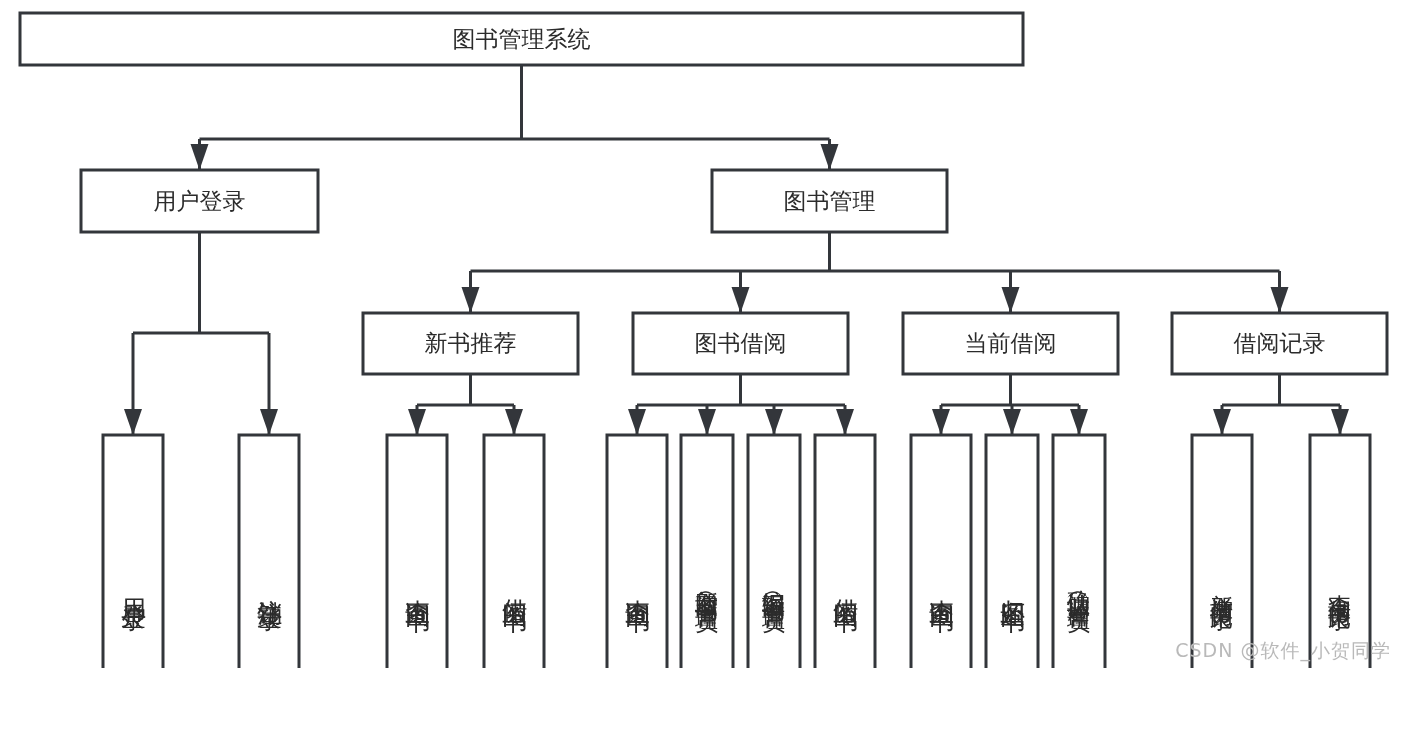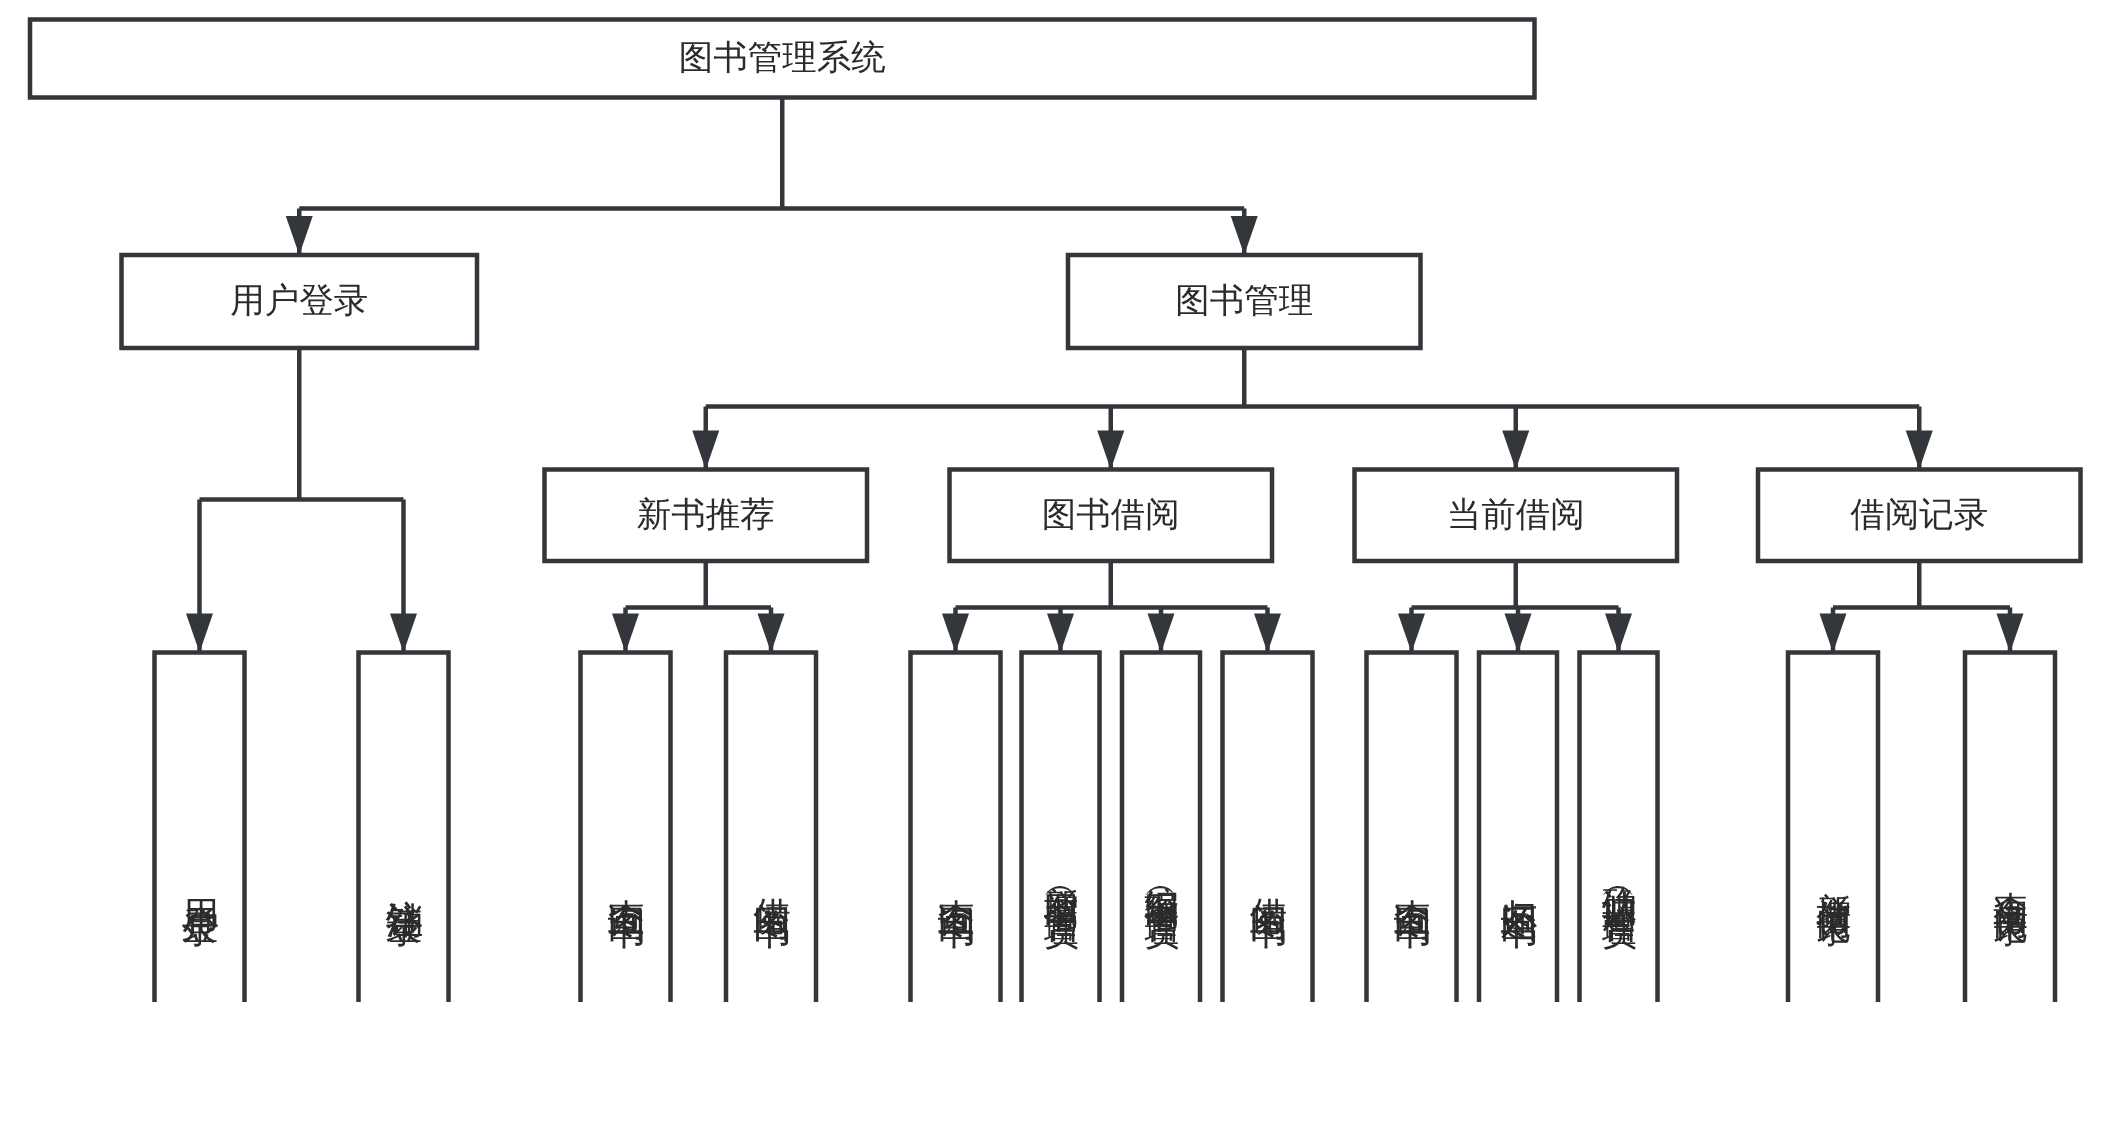--- a/index.html
+++ b/index.html
@@ -173,13 +173,14 @@
       <div class="leaf-label" style="left: 681px; top: 435px; width: 52px; height: 300px; font-size: 23px;">新增图书（管理员）</div>
       <div class="leaf-label" style="left: 748px; top: 435px; width: 52px; height: 300px; font-size: 23px;">编辑图书（管理员）</div>
       <div class="leaf-label" style="left: 815px; top: 435px; width: 60px; height: 300px;">借阅图书</div>
       <div class="leaf-label" style="left: 911px; top: 435px; width: 60px; height: 300px;">查询图书</div>
       <div class="leaf-label" style="left: 986px; top: 435px; width: 52px; height: 300px;">归还图书</div>
       <div class="leaf-label" style="left: 1053px; top: 435px; width: 52px; height: 300px; font-size: 23px;">确认归还（管理员）</div>
       <div class="leaf-label" style="left: 1192px; top: 435px; width: 60px; height: 300px; font-size: 23px;">新增借阅记录</div>
       <div class="leaf-label" style="left: 1310px; top: 435px; width: 60px; height: 300px; font-size: 23px;">查询借阅记录</div>
     </div>
 
+  <div class="watermark">CSDN @软件_小贺同学</div>
 </div>
 
 </body></html>

